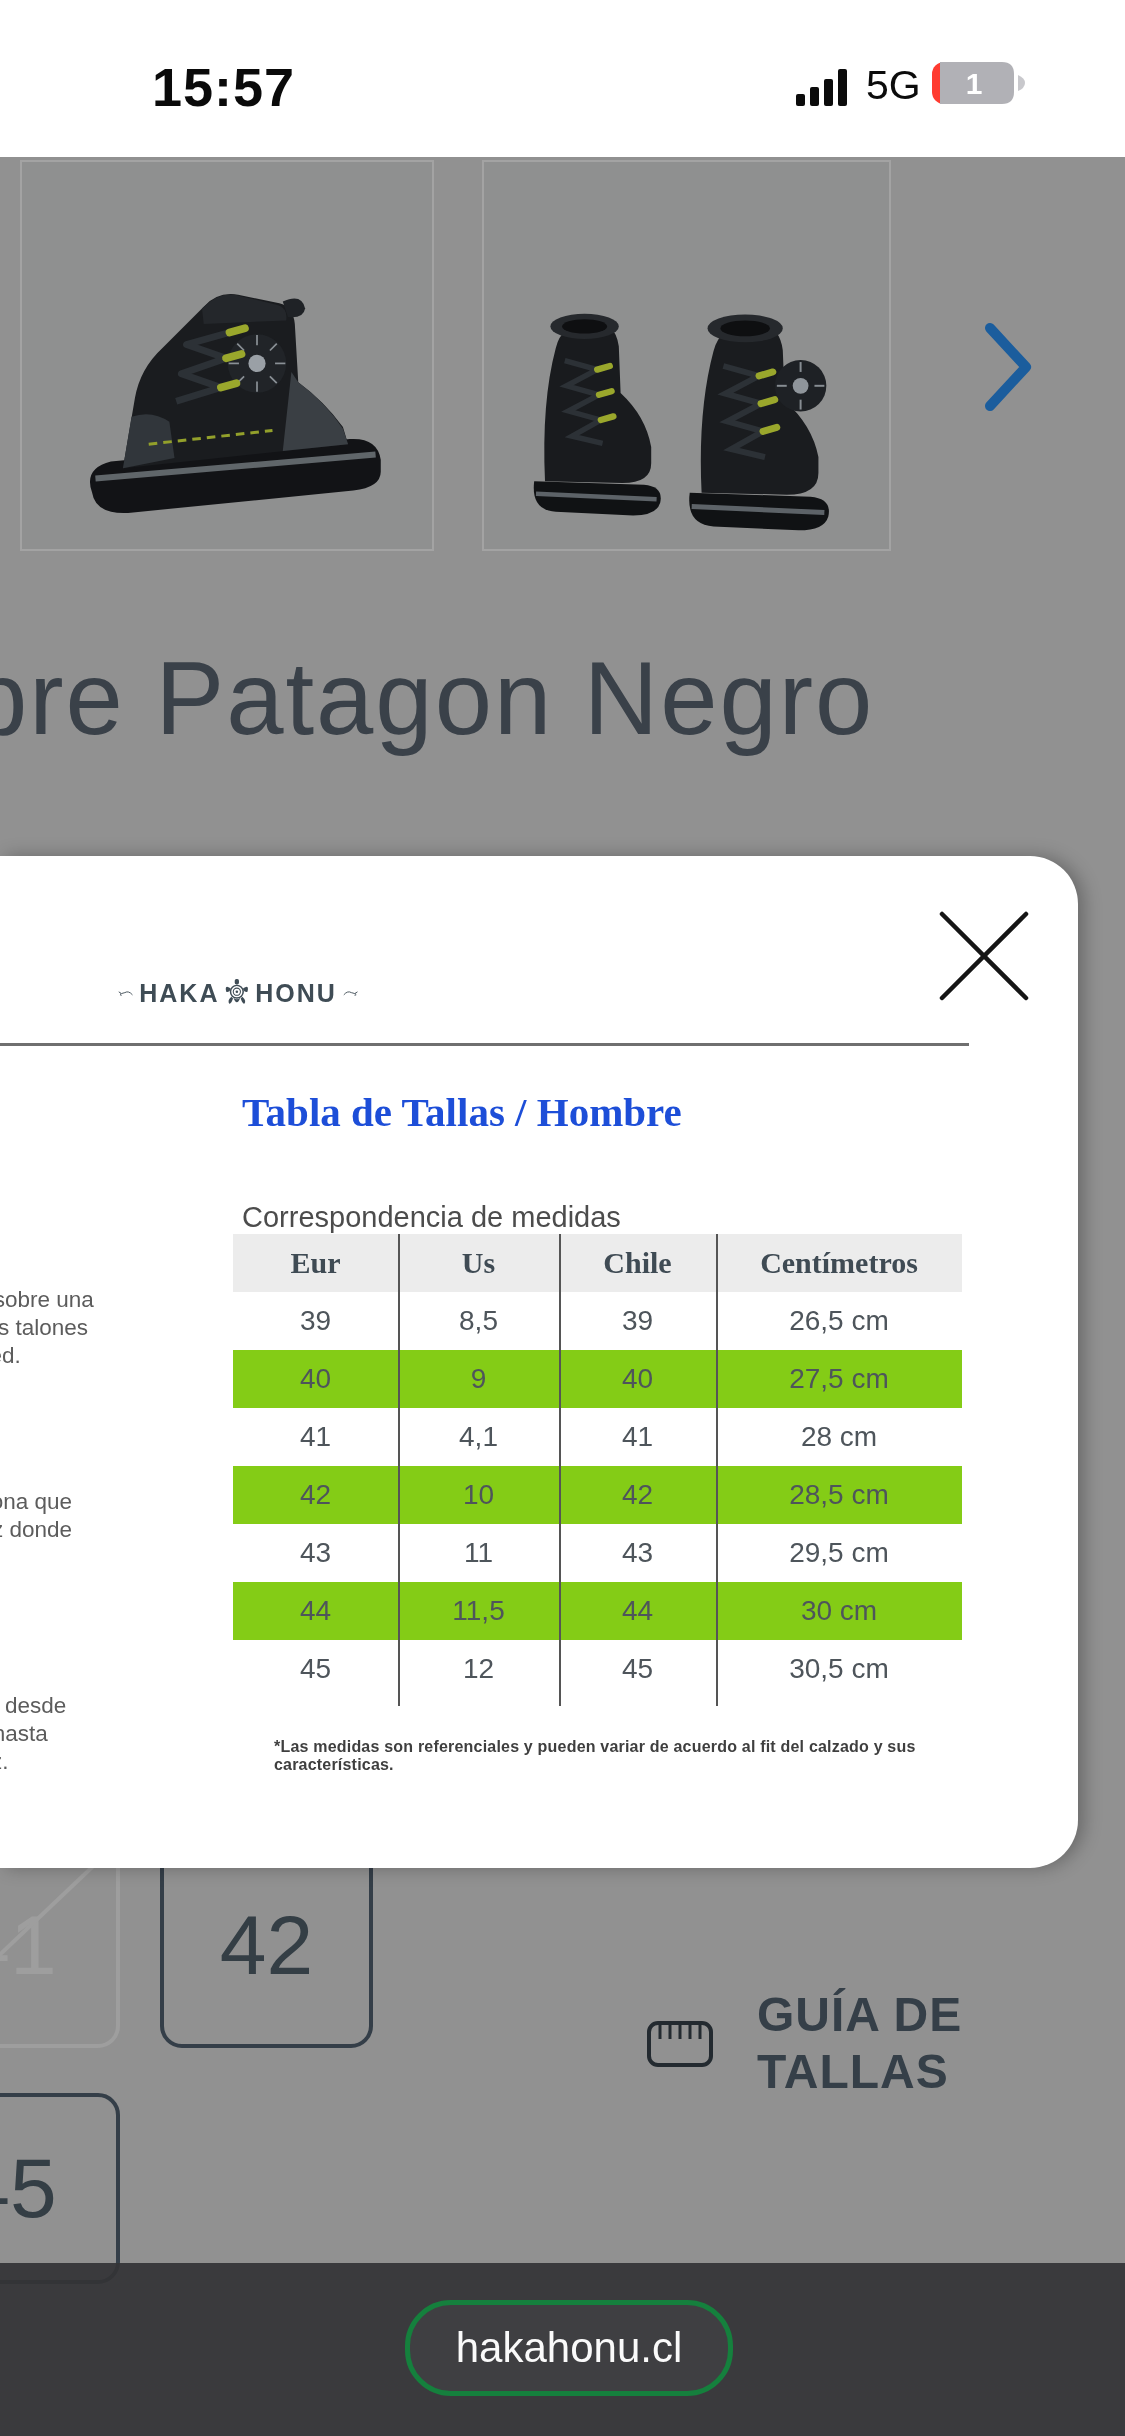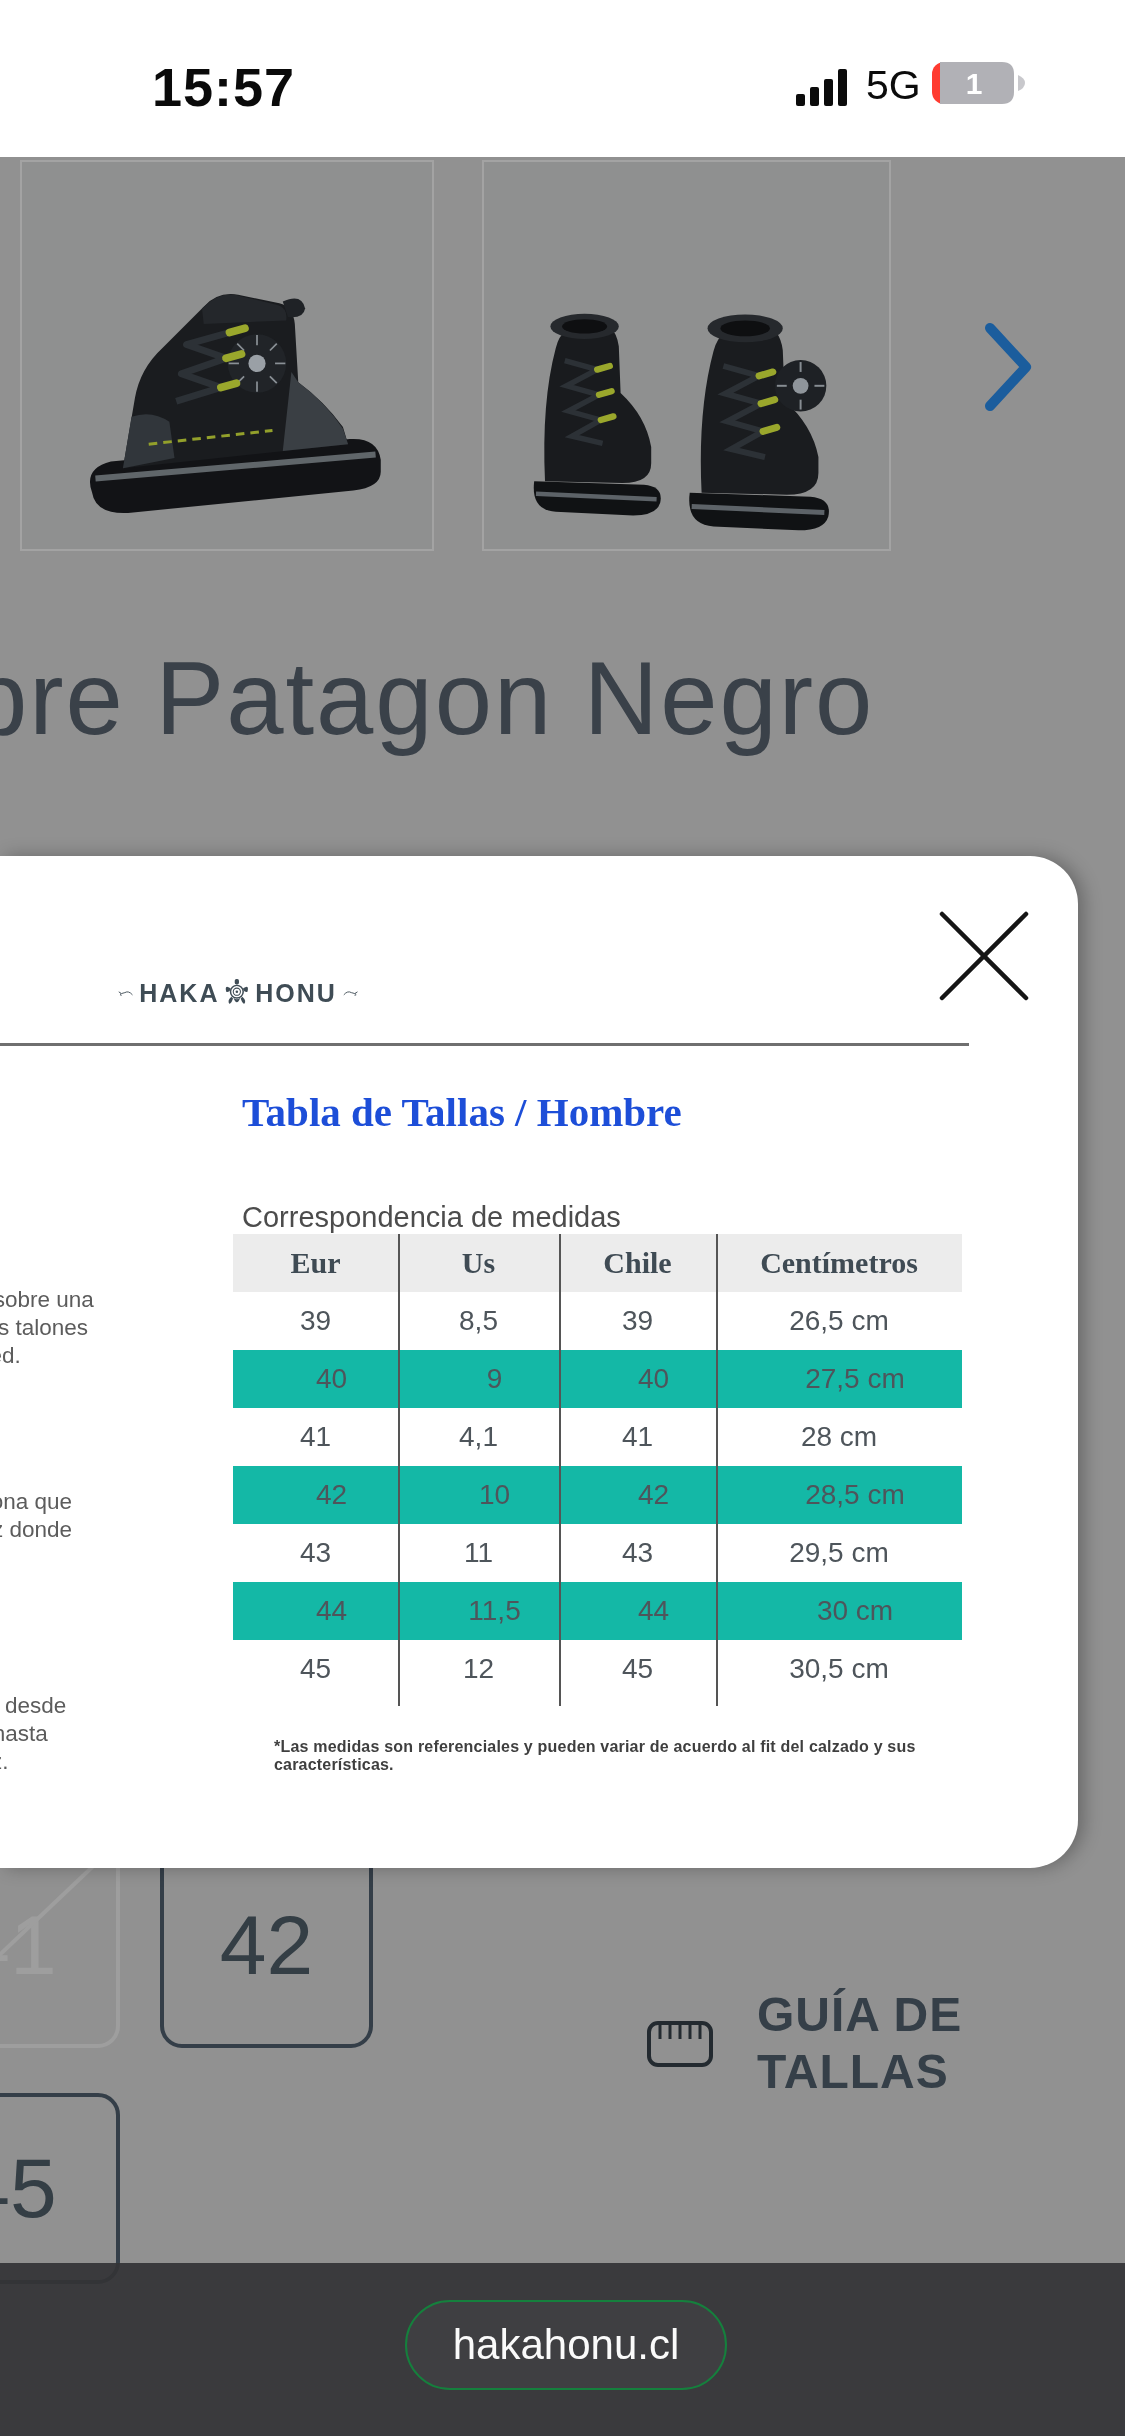--- a/index.html
+++ b/index.html
@@ -44,33 +44,33 @@
   .mdivider{position:absolute;left:0;top:1043px;width:969px;height:3px;background:#6f6f6f;z-index:6;}
   .mtitle{position:absolute;left:242px;top:1088px;font-family:"Liberation Serif","DejaVu Serif",serif;
           font-weight:700;font-size:41px;color:#1d4ed8;z-index:6;}
   .msub{position:absolute;left:242px;top:1168px;font-size:29px;color:#4c4c4c;z-index:6;margin-top:33px;}
 
   .stable{position:absolute;left:233px;top:1234px;width:729px;z-index:6;}
   .trow{display:grid;grid-template-columns:165px 161px 157px 246px;height:58px;align-items:center;
         text-align:center;background:#ffffff;}
   .trow.head{background:#ececec;font-family:"Liberation Serif","DejaVu Serif",serif;
              font-weight:700;font-size:30px;color:#3f4b54;}
-  .trow.alt{background:#14b8a6;padding-left:16px;}
+  .trow.alt{background:#84cc16;}
   .trow .cell{font-size:28px;color:#4e555b;}
   .trow.head .cell{font-size:30px;color:#3f4b54;}
   .vline{position:absolute;top:0;width:2px;height:calc(100% + 8px);background:#555;}
 
   .footnote{position:absolute;left:274px;top:1738px;width:680px;font-size:16px;font-weight:700;
             color:#3f3f3f;z-index:6;letter-spacing:.2px;}
 
   .frag{position:absolute;font-size:22.5px;color:#5c5c5c;white-space:nowrap;z-index:6;line-height:28px;}
 
   
   .bbar{left:0;top:2263px;width:1125px;height:173px;background:rgba(52,52,55,.97);z-index:8;}
-  .urlpill{left:405px;top:2300px;width:318px;height:86px;background:#3f3f42;border:2px solid #15803d;
+  .urlpill{left:405px;top:2300px;width:318px;height:86px;background:#3f3f42;border:5px solid #15803d;
            border-radius:46px;display:flex;align-items:center;justify-content:center;z-index:9;cursor:pointer;}
   .urltext{font-size:42px;color:#fafafa;}
 </style>
 </head>
 <body>
 
 <div class="screen">
 
   <div class="abs dimbg"></div>
 

